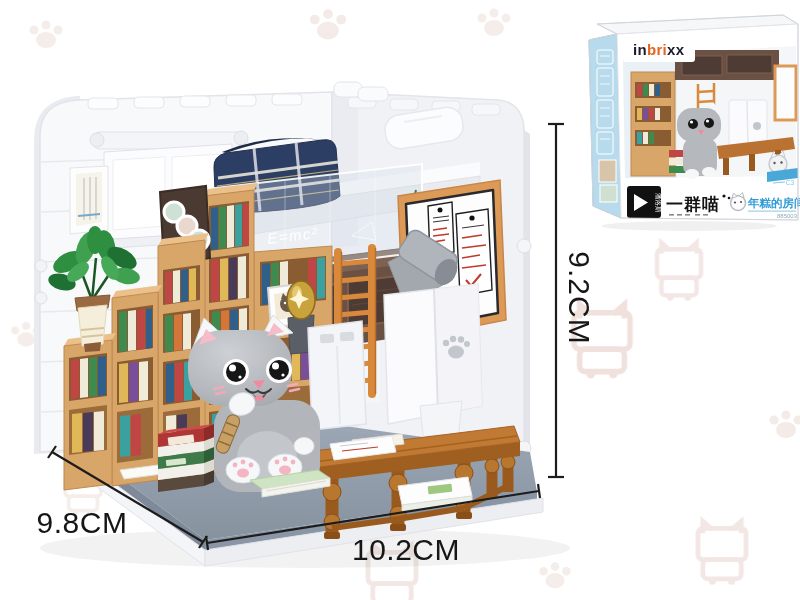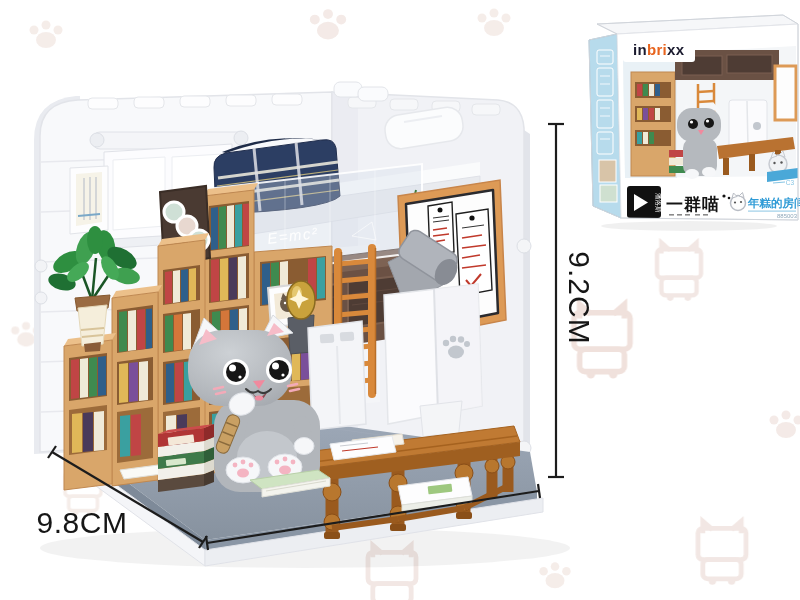--- a/index.html
+++ b/index.html
@@ -577,20 +577,21 @@
     <g>
       <line x1="207" y1="543" x2="539" y2="491"></line>
       <line x1="208" y1="550" x2="206" y2="536"></line>
           <line x1="540" y1="498" x2="538" y2="484"></line>
     </g>
   </g>
 </svg>
 
 <div class="dim dim-h">9.2CM</div>
 <div class="dim dim-d">9.8CM</div>
+<div class="dim dim-w">10.2CM</div>
 
 <svg class="box-svg" viewBox="0 0 226 226">
   <ellipse cx="112" cy="218" rx="88" ry="5" fill="#000" opacity="0.06"></ellipse>
   <polygon points="20,16 206,7 221,16 40,26" fill="#f6f7f9" stroke="#dfe2e7"></polygon>
   <g>
     <polygon points="12,32 40,26 44,210 16,198" fill="#b7dbec" stroke="#9cc6dc"></polygon>
     <g fill="none" stroke="#ffffff" stroke-width="1">
       <rect x="20" y="42" width="16" height="14" rx="2"></rect>
       <rect x="20" y="60" width="16" height="28" rx="2"></rect>
       <rect x="20" y="92" width="16" height="28" rx="2"></rect>

